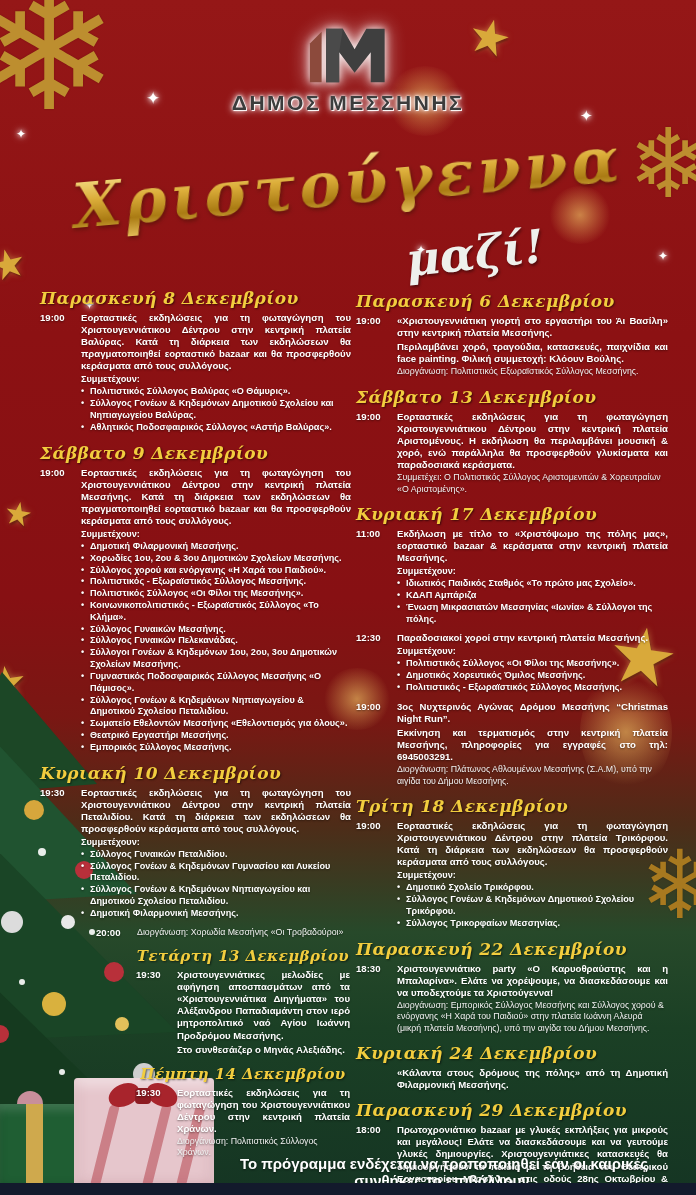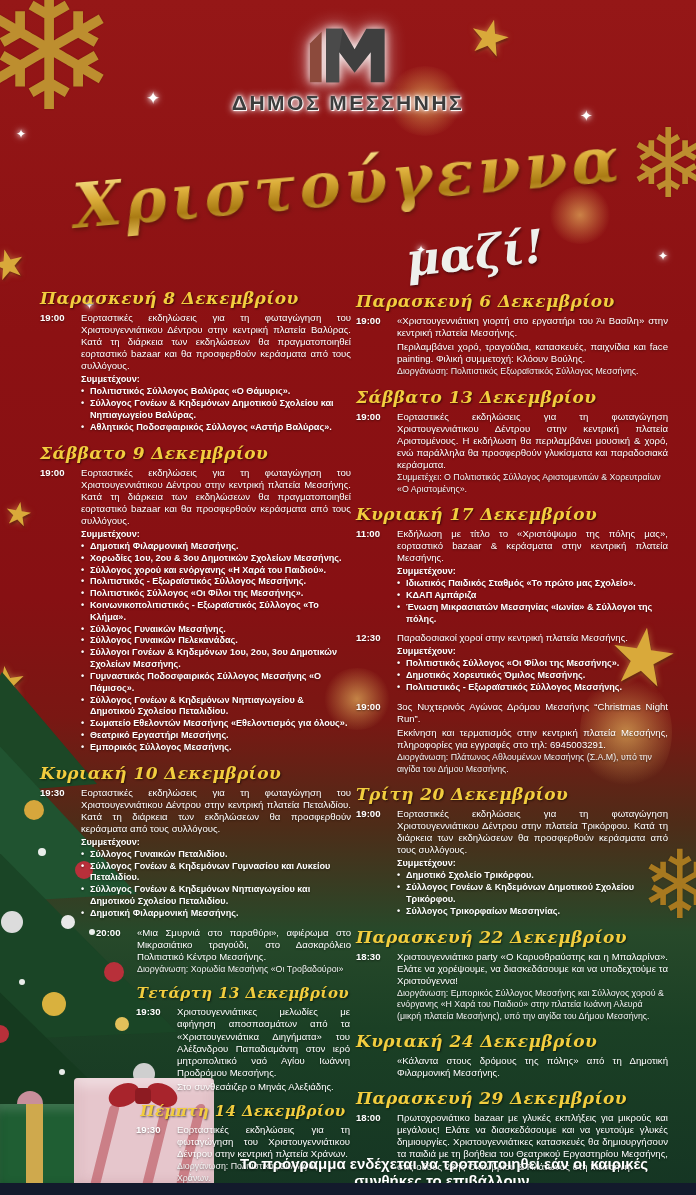--- a/index.html
+++ b/index.html
@@ -64,21 +64,21 @@
   .col-right{top:291px;left:356px;width:312px;}
   .section{margin-bottom:5px;}
   .date-header{font-family:"DejaVu Serif",serif;font-style:italic;font-weight:700;font-size:17px;
     color:#f2cd3e;margin:9px 0 4px;letter-spacing:.4px;text-shadow:1px 1px 2px rgba(0,0,0,.55);}
   .section:first-child .date-header{margin-top:0;}
   .narrow{margin-left:96px;width:214px;}
   .narrow .date-header{text-align:center;font-size:15px;}
   .event{position:relative;padding-left:41px;margin-bottom:7px;}
   .event.shift{margin-left:56px;}
   .time{position:absolute;left:0;top:0;font-weight:700;font-size:9.6px;color:#fff;}
-  .p-main,.p-extra{color:#fff;font-weight:400;font-size:9.6px;line-height:1.26;text-align:justify;}
+  .p-main,.p-extra{color:#fff;font-weight:700;font-size:9.6px;line-height:1.26;text-align:justify;}
   .p-extra{margin-top:2px;}
   .p-sub{color:#fff;font-weight:700;font-size:9.2px;margin-top:2px;line-height:1.3;}
   .p-bullet{color:#fff;font-weight:700;font-size:9.1px;line-height:1.3;position:relative;padding-left:9px;}
   .p-bullet::before{content:"•";position:absolute;left:0;top:0;}
   .p-note{color:#f2f2f2;font-weight:400;font-size:8.8px;line-height:1.3;margin-top:1px;}
   
   .footer-note{position:absolute;left:222px;top:1155px;width:444px;z-index:3;text-align:center;
     font-weight:700;font-size:15px;color:#fff;text-shadow:0 1px 2px rgba(0,0,0,.5);}
   .bottom-strip{position:absolute;left:0;bottom:0;width:100%;height:12px;background:#131a2c;z-index:4;}
 </style>
@@ -197,21 +197,20 @@
           <span class="time">19:30</span>
           <div class="p-main">Εορταστικές εκδηλώσεις για τη φωταγώγηση του Χριστουγεννιάτικου Δέντρου στην κεντρική πλατεία Πεταλιδίου. Κατά τη διάρκεια των εκδηλώσεων θα προσφερθούν κεράσματα από τους συλλόγους.</div>
           <div class="p-sub">Συμμετέχουν:</div>
           <div class="p-bullet">Σύλλογος Γυναικών Πεταλιδίου.</div>
           <div class="p-bullet">Σύλλογος Γονέων &amp; Κηδεμόνων Γυμνασίου και Λυκείου Πεταλιδίου.</div>
           <div class="p-bullet">Σύλλογος Γονέων &amp; Κηδεμόνων Νηπιαγωγείου και Δημοτικού Σχολείου Πεταλιδίου.</div>
           <div class="p-bullet">Δημοτική Φιλαρμονική Μεσσήνης.</div>
         </div>
         <div class="event shift">
           <span class="time">20:00</span>
-          <div class="p-main">«Μια Σμυρνιά στο παραθύρι», αφιέρωμα στο Μικρασιάτικο τραγούδι, στο Δασκαρόλειο Πολιτιστικό Κέντρο Μεσσήνης.</div>
           <div class="p-note">Διοργάνωση: Χορωδία Μεσσήνης «Οι Τροβαδούροι»</div>
         </div>
       </section>
       <section class="section narrow">
         <div class="date-header">Τετάρτη 13 Δεκεμβρίου</div>
         <div class="event">
           <span class="time">19:30</span>
           <div class="p-main">Χριστουγεννιάτικες μελωδίες με αφήγηση αποσπασμάτων από τα «Χριστουγεννιάτικα Διηγήματα» του Αλέξανδρου Παπαδιαμάντη στον ιερό μητροπολιτικό ναό Αγίου Ιωάννη Προδρόμου Μεσσήνης.</div>
           <div class="p-extra">Στο συνθεσάιζερ ο Μηνάς Αλεξιάδης.</div>
         </div>
@@ -262,21 +261,21 @@
           <div class="p-bullet">Πολιτιστικός - Εξωραϊστικός Σύλλογος Μεσσήνης.</div>
         </div>
         <div class="event">
           <span class="time">19:00</span>
           <div class="p-main">3ος Νυχτερινός Αγώνας Δρόμου Μεσσήνης “Christmas Night Run”.</div>
           <div class="p-extra">Εκκίνηση και τερματισμός στην κεντρική πλατεία Μεσσήνης, πληροφορίες για εγγραφές στο τηλ: 6945003291.</div>
           <div class="p-note">Διοργάνωση: Πλάτωνος Αθλουμένων Μεσσήνης (Σ.Α.Μ), υπό την αιγίδα του Δήμου Μεσσήνης.</div>
         </div>
       </section>
       <section class="section">
-        <div class="date-header">Τρίτη 20 Δεκεμβρίου</div>
+        <div class="date-header">Τρίτη 18 Δεκεμβρίου</div>
         <div class="event">
           <span class="time">19:00</span>
           <div class="p-main">Εορταστικές εκδηλώσεις για τη φωταγώγηση Χριστουγεννιάτικου Δέντρου στην πλατεία Τρικόρφου. Κατά τη διάρκεια των εκδηλώσεων θα προσφερθούν κεράσματα από τους συλλόγους.</div>
           <div class="p-sub">Συμμετέχουν:</div>
           <div class="p-bullet">Δημοτικό Σχολείο Τρικόρφου.</div>
           <div class="p-bullet">Σύλλογος Γονέων &amp; Κηδεμόνων Δημοτικού Σχολείου Τρικόρφου.</div>
           <div class="p-bullet">Σύλλογος Τρικορφαίων Μεσσηνίας.</div>
         </div>
       </section>
       <section class="section">

